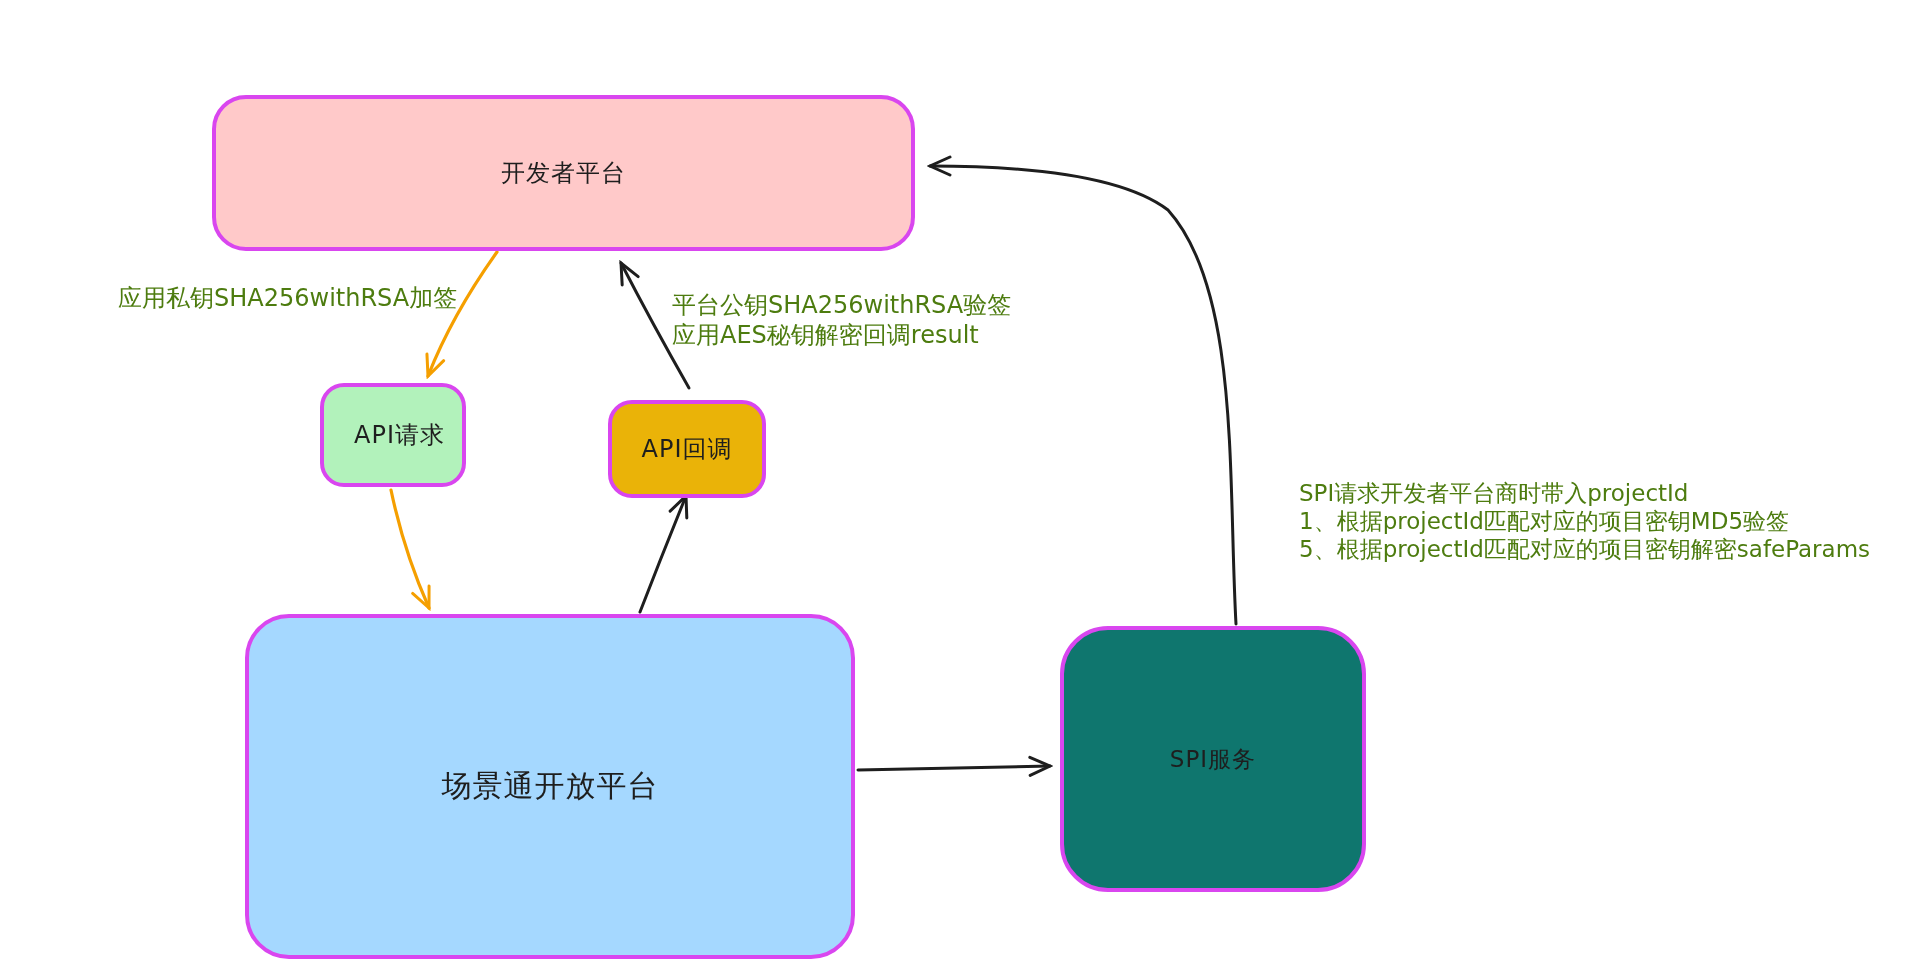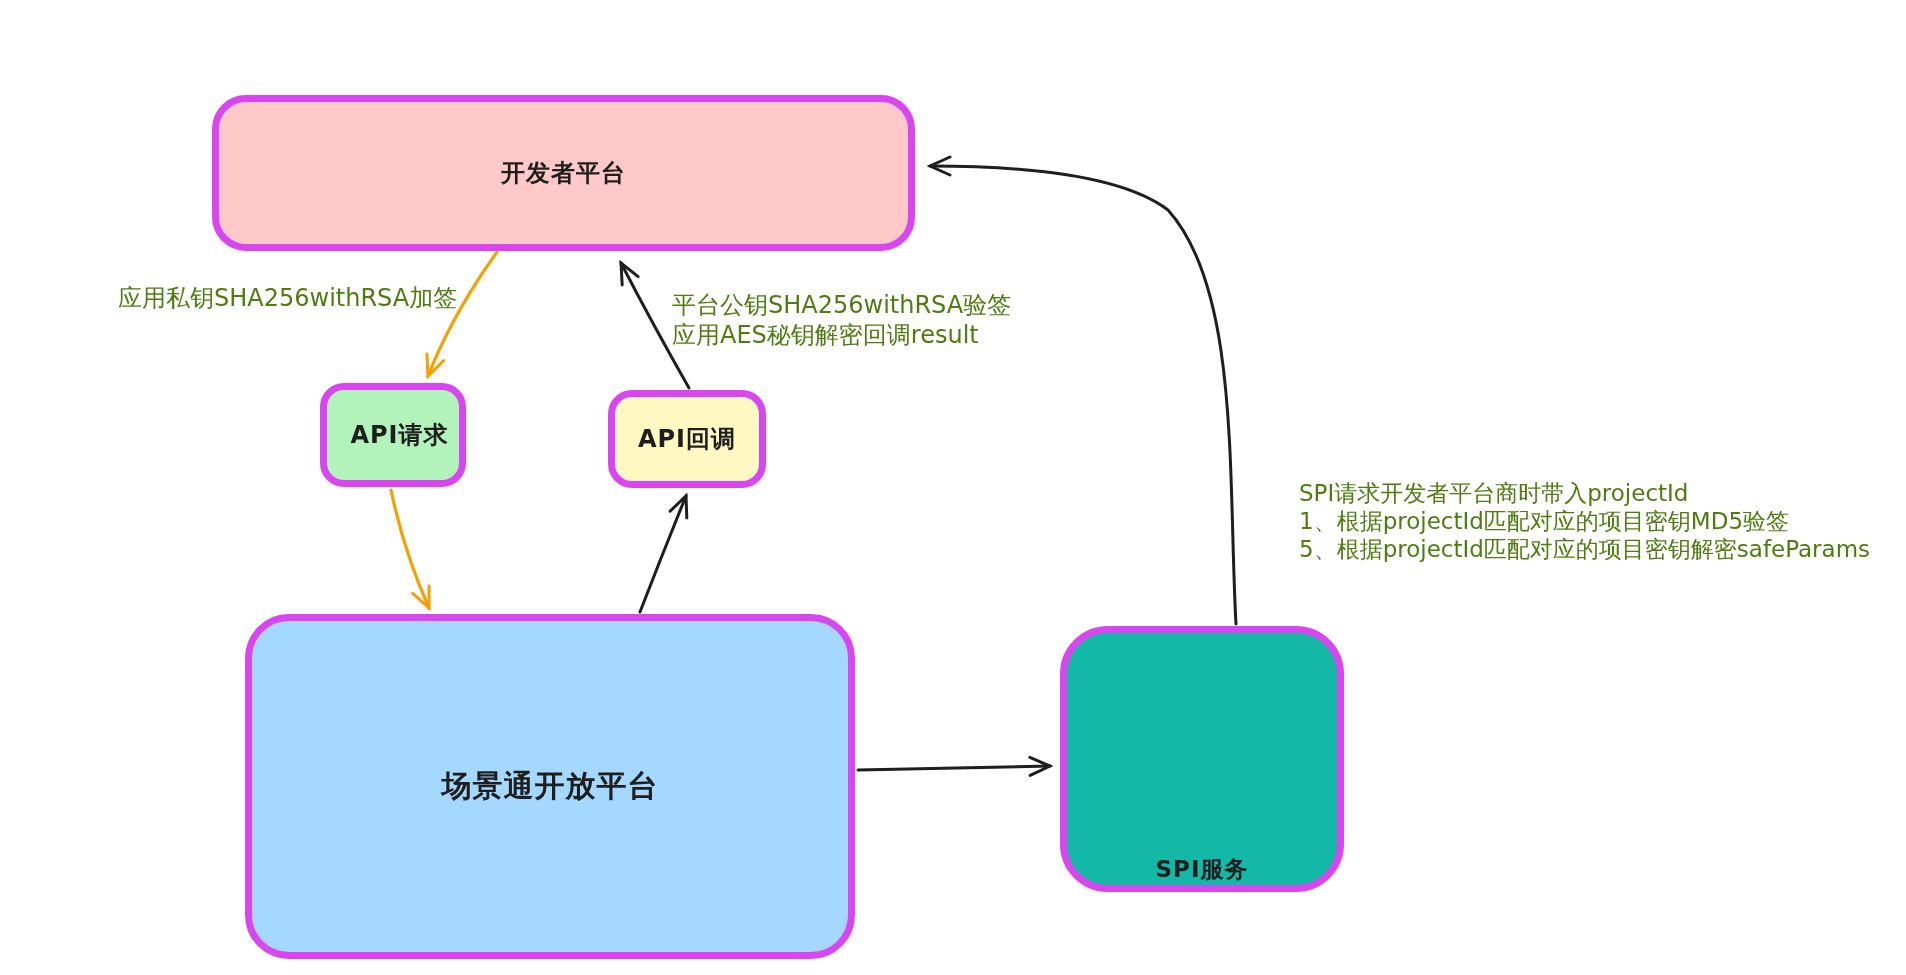--- a/index.html
+++ b/index.html
@@ -18,59 +18,57 @@
   }
   .arrow-layer {
     position: absolute;
     left: 0; top: 0;
     width: 1906px; height: 975px;
     pointer-events: none;
   }
   .node {
     position: absolute;
     box-sizing: border-box;
-    border: 7px solid #d946ef;
+    border: 4px solid #d946ef;
     display: flex;
     align-items: center;
     justify-content: center;
     text-align: center;
     letter-spacing: 1px;
-    font-weight: bold;
   }
   .node-pink {
     left: 212px; top: 95px; width: 703px; height: 156px;
     background: #ffc9c9;
     border-radius: 34px;
     font-size: 24px;
   }
   .node-green-request {
     left: 320px; top: 383px; width: 146px; height: 104px;
     background: #b2f2bb;
     border-radius: 24px;
     font-size: 24px;
     padding-left: 13px;
   }
   .node-green-callback {
-    left: 608px; top: 390px; width: 158px; height: 98px;
-    background: #fef9c3;
+    left: 608px; top: 400px; width: 158px; height: 98px;
+    background: #eab308;
     border-radius: 24px;
     font-size: 24px;
   }
   .node-blue {
     left: 245px; top: 614px; width: 610px; height: 345px;
     background: #a5d8ff;
     border-radius: 44px;
     font-size: 30px;
   }
   .node-yellow {
-    left: 1060px; top: 626px; width: 284px; height: 266px;
-    background: #14b8a6;
+    left: 1060px; top: 626px; width: 306px; height: 266px;
+    background: #0f766e;
     border-radius: 48px;
     font-size: 23px;
-    align-items: flex-end;
   }
   .annotation {
     position: absolute;
     font-size: 24px;
     line-height: 30px;
     white-space: nowrap;
     color: #4d7c0f;
   }
   .annotation-left  { left: 118px; top: 283px; }
   .annotation-mid   { left: 672px; top: 290px; }

